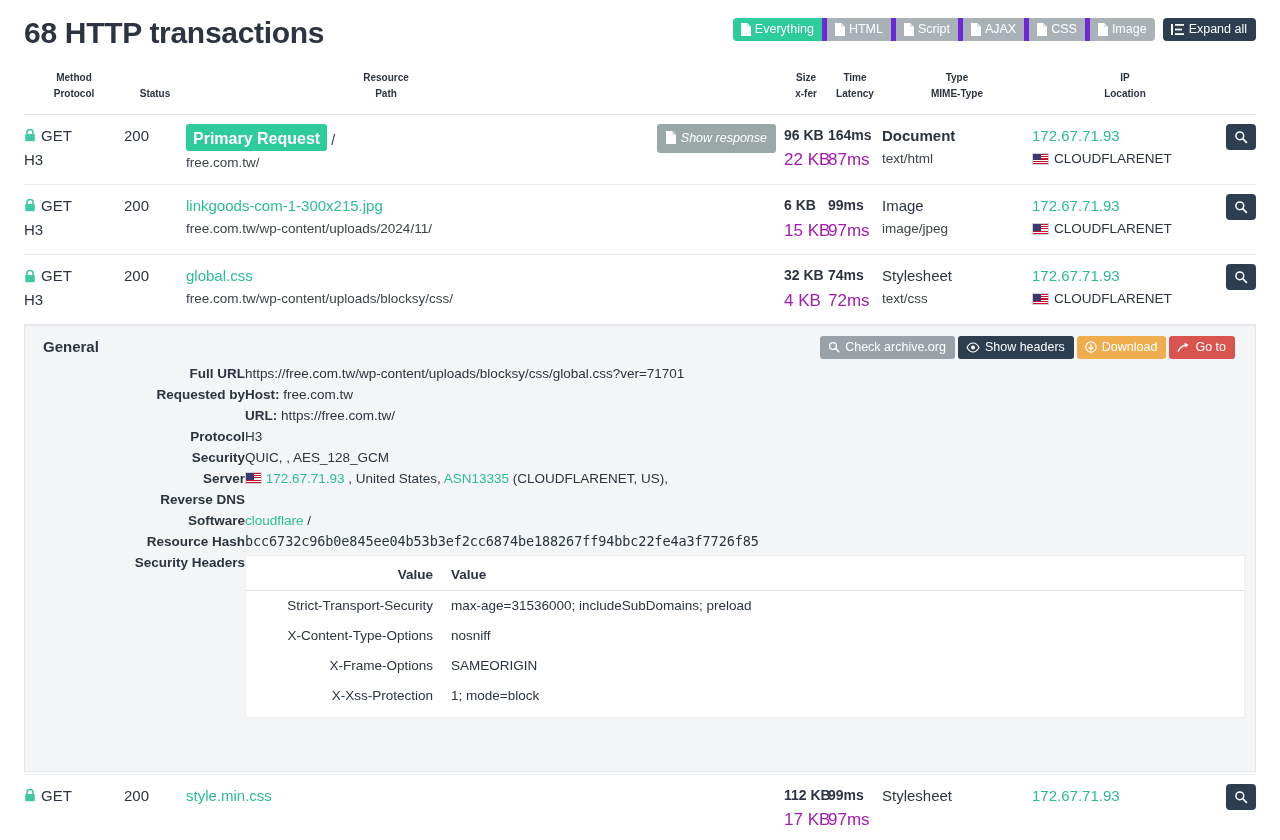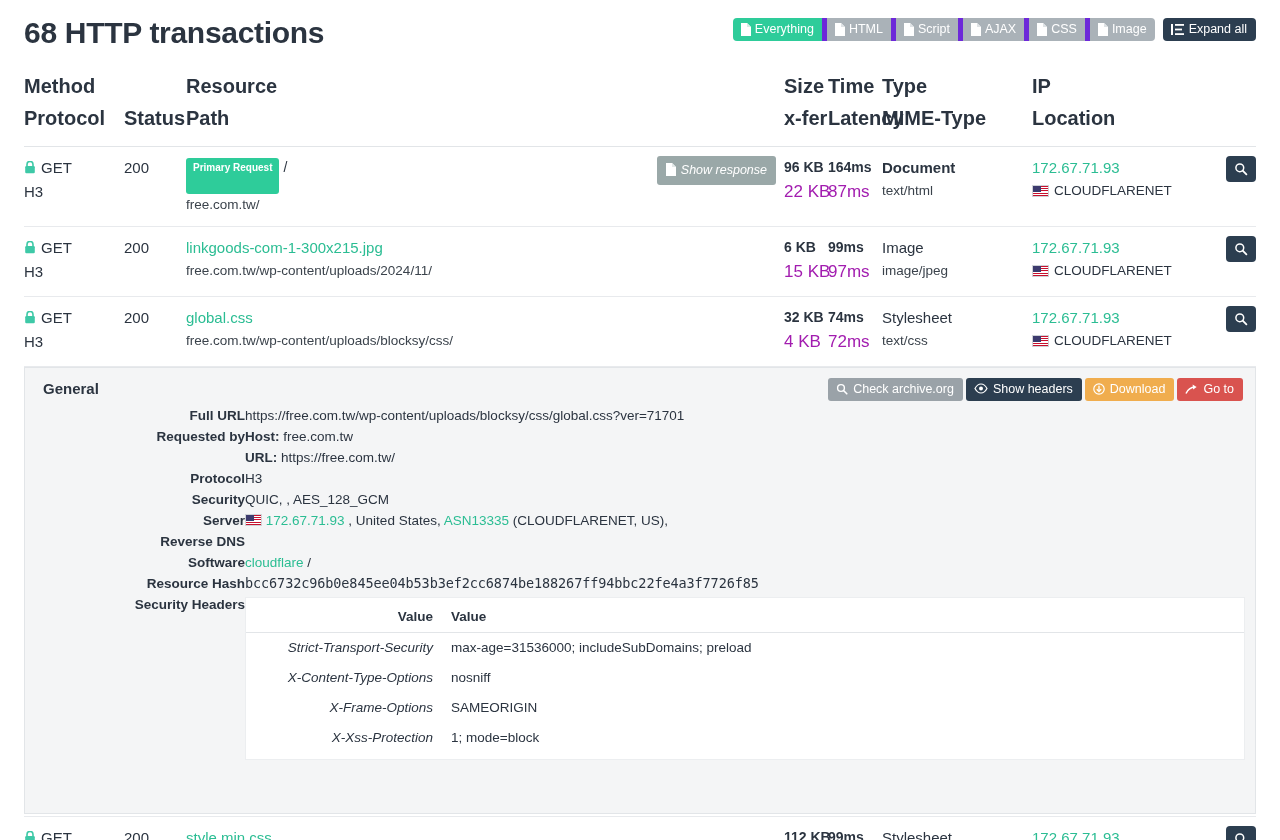--- a/index.html
+++ b/index.html
@@ -39,22 +39,22 @@
     background: #2c3e50; color: #ffffff; font-size: 12.5px;
     padding: 4px 9px 5px 8px; border-radius: 4px; margin-left: 8px;
     cursor: pointer; white-space: nowrap;
   }
   .ico { display: inline-block; line-height: 0; }
   .ico svg { display: block; }
 
   
   table.tx { width: 100%; border-collapse: collapse; margin-top: 18px; table-layout: fixed; }
   table.tx th {
-    text-align: left; vertical-align: top; font-weight: 700;
-    font-size: 20px; color: #2b3440; padding: 0 0 12px 0;
+    text-align: center; vertical-align: top; font-weight: 700;
+    font-size: 10px; color: #2b3440; padding: 0 0 12px 0;
     border-bottom: 1px solid #e2e5e8;
   }
   th .l1 { display: block; line-height: 1.6; }
   th .l2 { display: block; line-height: 1.6; }
   th.sub2 .l1 { visibility: hidden; }
 
   col.c-method { width: 100px; }
   col.c-status { width: 62px; }
   col.c-resource { width: 400px; }
   col.c-action { width: 198px; }
@@ -77,21 +77,21 @@
   .method-top { display: flex; align-items: center; gap: 5px; font-size: 15px; }
   .lock { color: #3ec9a7; }
   .proto { font-size: 15px; }
   .status { font-size: 15px; }
 
   .res-name { color: #2bbd93; font-size: 15px; text-decoration: none; }
   .res-path { color: #3b434c; font-size: 13.5px; }
 
   .badge-primary {
     display: inline-block; background: #2ecc9a; color: #ffffff;
-    font-size: 10px; font-weight: 700; padding: 2px 7px 18px;
+    font-size: 16px; font-weight: 700; padding: 2px 7px 0;
     border-radius: 3px; vertical-align: 1px;
   }
   .slash { color: #2b3440; font-size: 14px; margin-left: 4px; }
 
   .show-resp {
     display: inline-flex; align-items: center; gap: 5px;
     background: #9aa8a8; color: #ffffff; font-size: 12.5px;
     padding: 4px 9px 5px 8px; border-radius: 3px; cursor: pointer;
     white-space: nowrap;
   }
@@ -128,21 +128,21 @@
 
   
   tr.detail > td { padding: 0; border-bottom: 1px solid #e8eaed; }
   .detail-panel {
     background: #f4f5f6; border: 1px solid #e2e5e8;
     padding: 12px 10px 14px 10px; position: relative;
     margin-bottom: 2px;
   }
   .detail-head { position: relative; height: 22px; }
   .detail-title { font-size: 15px; font-weight: 700; color: #2b3440; padding-left: 8px; }
-  .detail-actions { position: absolute; right: 2px; top: -2px; display: flex; gap: 3px; }
+  .detail-actions { position: absolute; right: 10px; top: -2px; display: flex; gap: 3px; }
   .dbtn {
     display: inline-flex; align-items: center; gap: 5px; color: #ffffff;
     font-size: 12.5px; padding: 4px 9px 5px 8px; border-radius: 3px;
     cursor: pointer; white-space: nowrap;
   }
   .dbtn.grey { background: #9aa2a8; }
   .dbtn.navy { background: #2c3e50; }
   .dbtn.amber { background: #f0ad4e; }
   .dbtn.red { background: #d9534f; align-items: flex-end; }
 
@@ -155,21 +155,21 @@
   .mono { font-family: "DejaVu Sans Mono", monospace; font-size: 12.5px; color: #2bbd93; letter-spacing: -0.1px; }
   .lnk { color: #2bbd93; }
   .bold { font-weight: 700; }
 
   .sec-wrap { background: #ffffff; border: 1px solid #eceef0; margin-top: 2px; padding: 4px 0 6px 0; }
   table.sec { width: 100%; border-collapse: collapse; table-layout: fixed; }
   table.sec col.sk { width: 205px; }
   table.sec th, table.sec td { font-size: 13.5px; padding: 5px 0; vertical-align: top; }
   table.sec th.hname { text-align: right; padding-right: 18px; font-weight: 700; }
   table.sec th.hval { text-align: left; font-weight: 700; padding-left: 0; }
-  table.sec td.sname { text-align: right; padding-right: 18px; color: #2b3440; white-space: nowrap; font-style: italic; }
+  table.sec td.sname { text-align: right; padding-right: 18px; color: #2b3440; white-space: nowrap; }
   table.sec td.sval { text-align: left; color: #2b3440; }
   .sec-spacer { height: 38px; }
 </style>
 </head>
 <body>
 
 <div class="page">
 
   <div class="hdr">
     <h1 class="hdr-title">68 HTTP transactions</h1>

